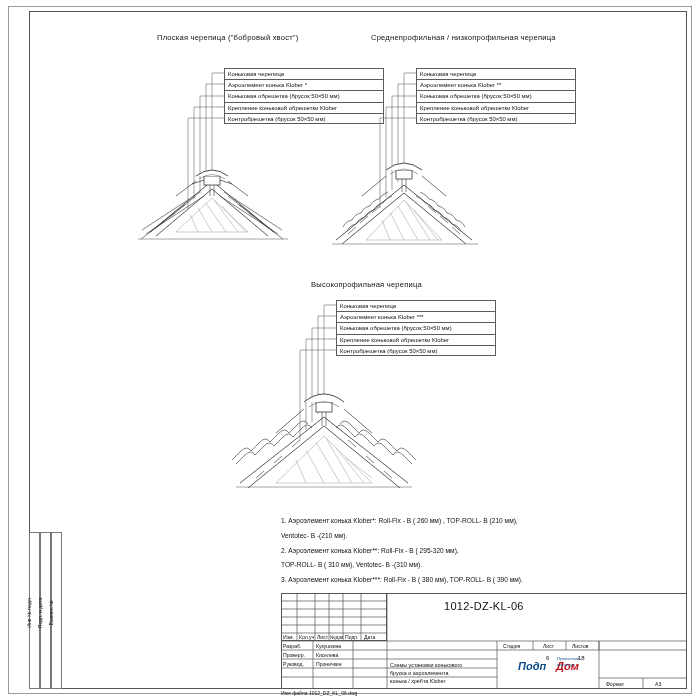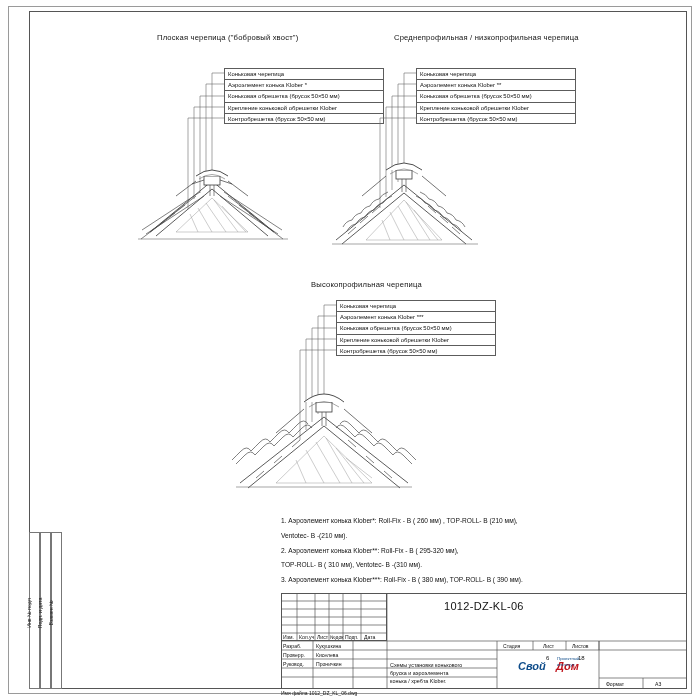--- a/index.html
+++ b/index.html
@@ -47,21 +47,21 @@
 
   <div class="vcol" style="left:29px;top:532px;width:11px;height:157px;"></div>
   <div class="vcol" style="left:40px;top:532px;width:11px;height:157px;"></div>
   <div class="vcol" style="left:51px;top:532px;width:11px;height:157px;"></div>
 
   <div class="vtext" style="left:-6px;top:610px;width:70px;text-align:center;transform:rotate(-90deg);">Инв № подл</div>
   <div class="vtext" style="left:5px;top:610px;width:70px;text-align:center;transform:rotate(-90deg);">Подп. и дата</div>
   <div class="vtext" style="left:16px;top:610px;width:70px;text-align:center;transform:rotate(-90deg);">Взамен №</div>
 
   <div class="ttl" style="left:157px;top:33px;">Плоская черепица ("бобровый хвост")</div>
-  <div class="ttl" style="left:394px;top:33px;">Среднепрофильная  / низкопрофильная  черепица</div>
+  <div class="ttl" style="left:371px;top:33px;">Среднепрофильная  / низкопрофильная  черепица</div>
   <div class="ttl" style="left:311px;top:280px;">Высокопрофильная черепица</div>
 
   <div class="legend" style="left:224px;top:68px;width:160px;height:56px;">
     <div class="lrow">Коньковая черепица</div>
     <div class="lrow">Аэроэлемент конька Klober *</div>
     <div class="lrow">Коньковая обрешетка (брусок 50×50 мм)</div>
     <div class="lrow">Крепление коньковой обрешетки Klober</div>
     <div class="lrow">Контробрешетка (брусок 50×50 мм)</div>
   </div>
 
@@ -305,21 +305,21 @@
   <div class="tbtxt" style="left:390px;top:662px;font-size:5.4px;">Схемы установки конькового</div>
   <div class="tbtxt" style="left:390px;top:670px;font-size:5.4px;">бруска и аэроэлемента</div>
   <div class="tbtxt" style="left:390px;top:678px;font-size:5.4px;">конька / хребта Klober.</div>
 
   <div class="tbtxt" style="left:503px;top:643px;">Стадия</div>
   <div class="tbtxt" style="left:543px;top:643px;">Лист</div>
   <div class="tbtxt" style="left:572px;top:643px;">Листов</div>
   <div class="tbtxt" style="left:546px;top:655px;font-size:6px;">6</div>
   <div class="tbtxt" style="left:578px;top:655px;font-size:6px;">18</div>
 
-  <div class="logo-svoy" style="left:518px;top:660px;">Свой</div>
+  <div class="logo-svoy" style="left:518px;top:660px;">Подп</div>
   <div class="logo-dom" style="left:556px;top:660px;font-style:italic;">Дом</div>
   <div class="logo-sub" style="left:557px;top:656px;">Проектный</div>
   <div class="logo-sub" style="left:557px;top:662px;">институт</div>
 
   <div class="tbtxt" style="left:606px;top:681px;">Формат</div>
   <div class="tbtxt" style="left:655px;top:681px;">A3</div>
 
   <div class="fname" style="left:281px;top:690px;">Имя файла 1012_DZ_KL_06.dwg</div>
 
 </div>

